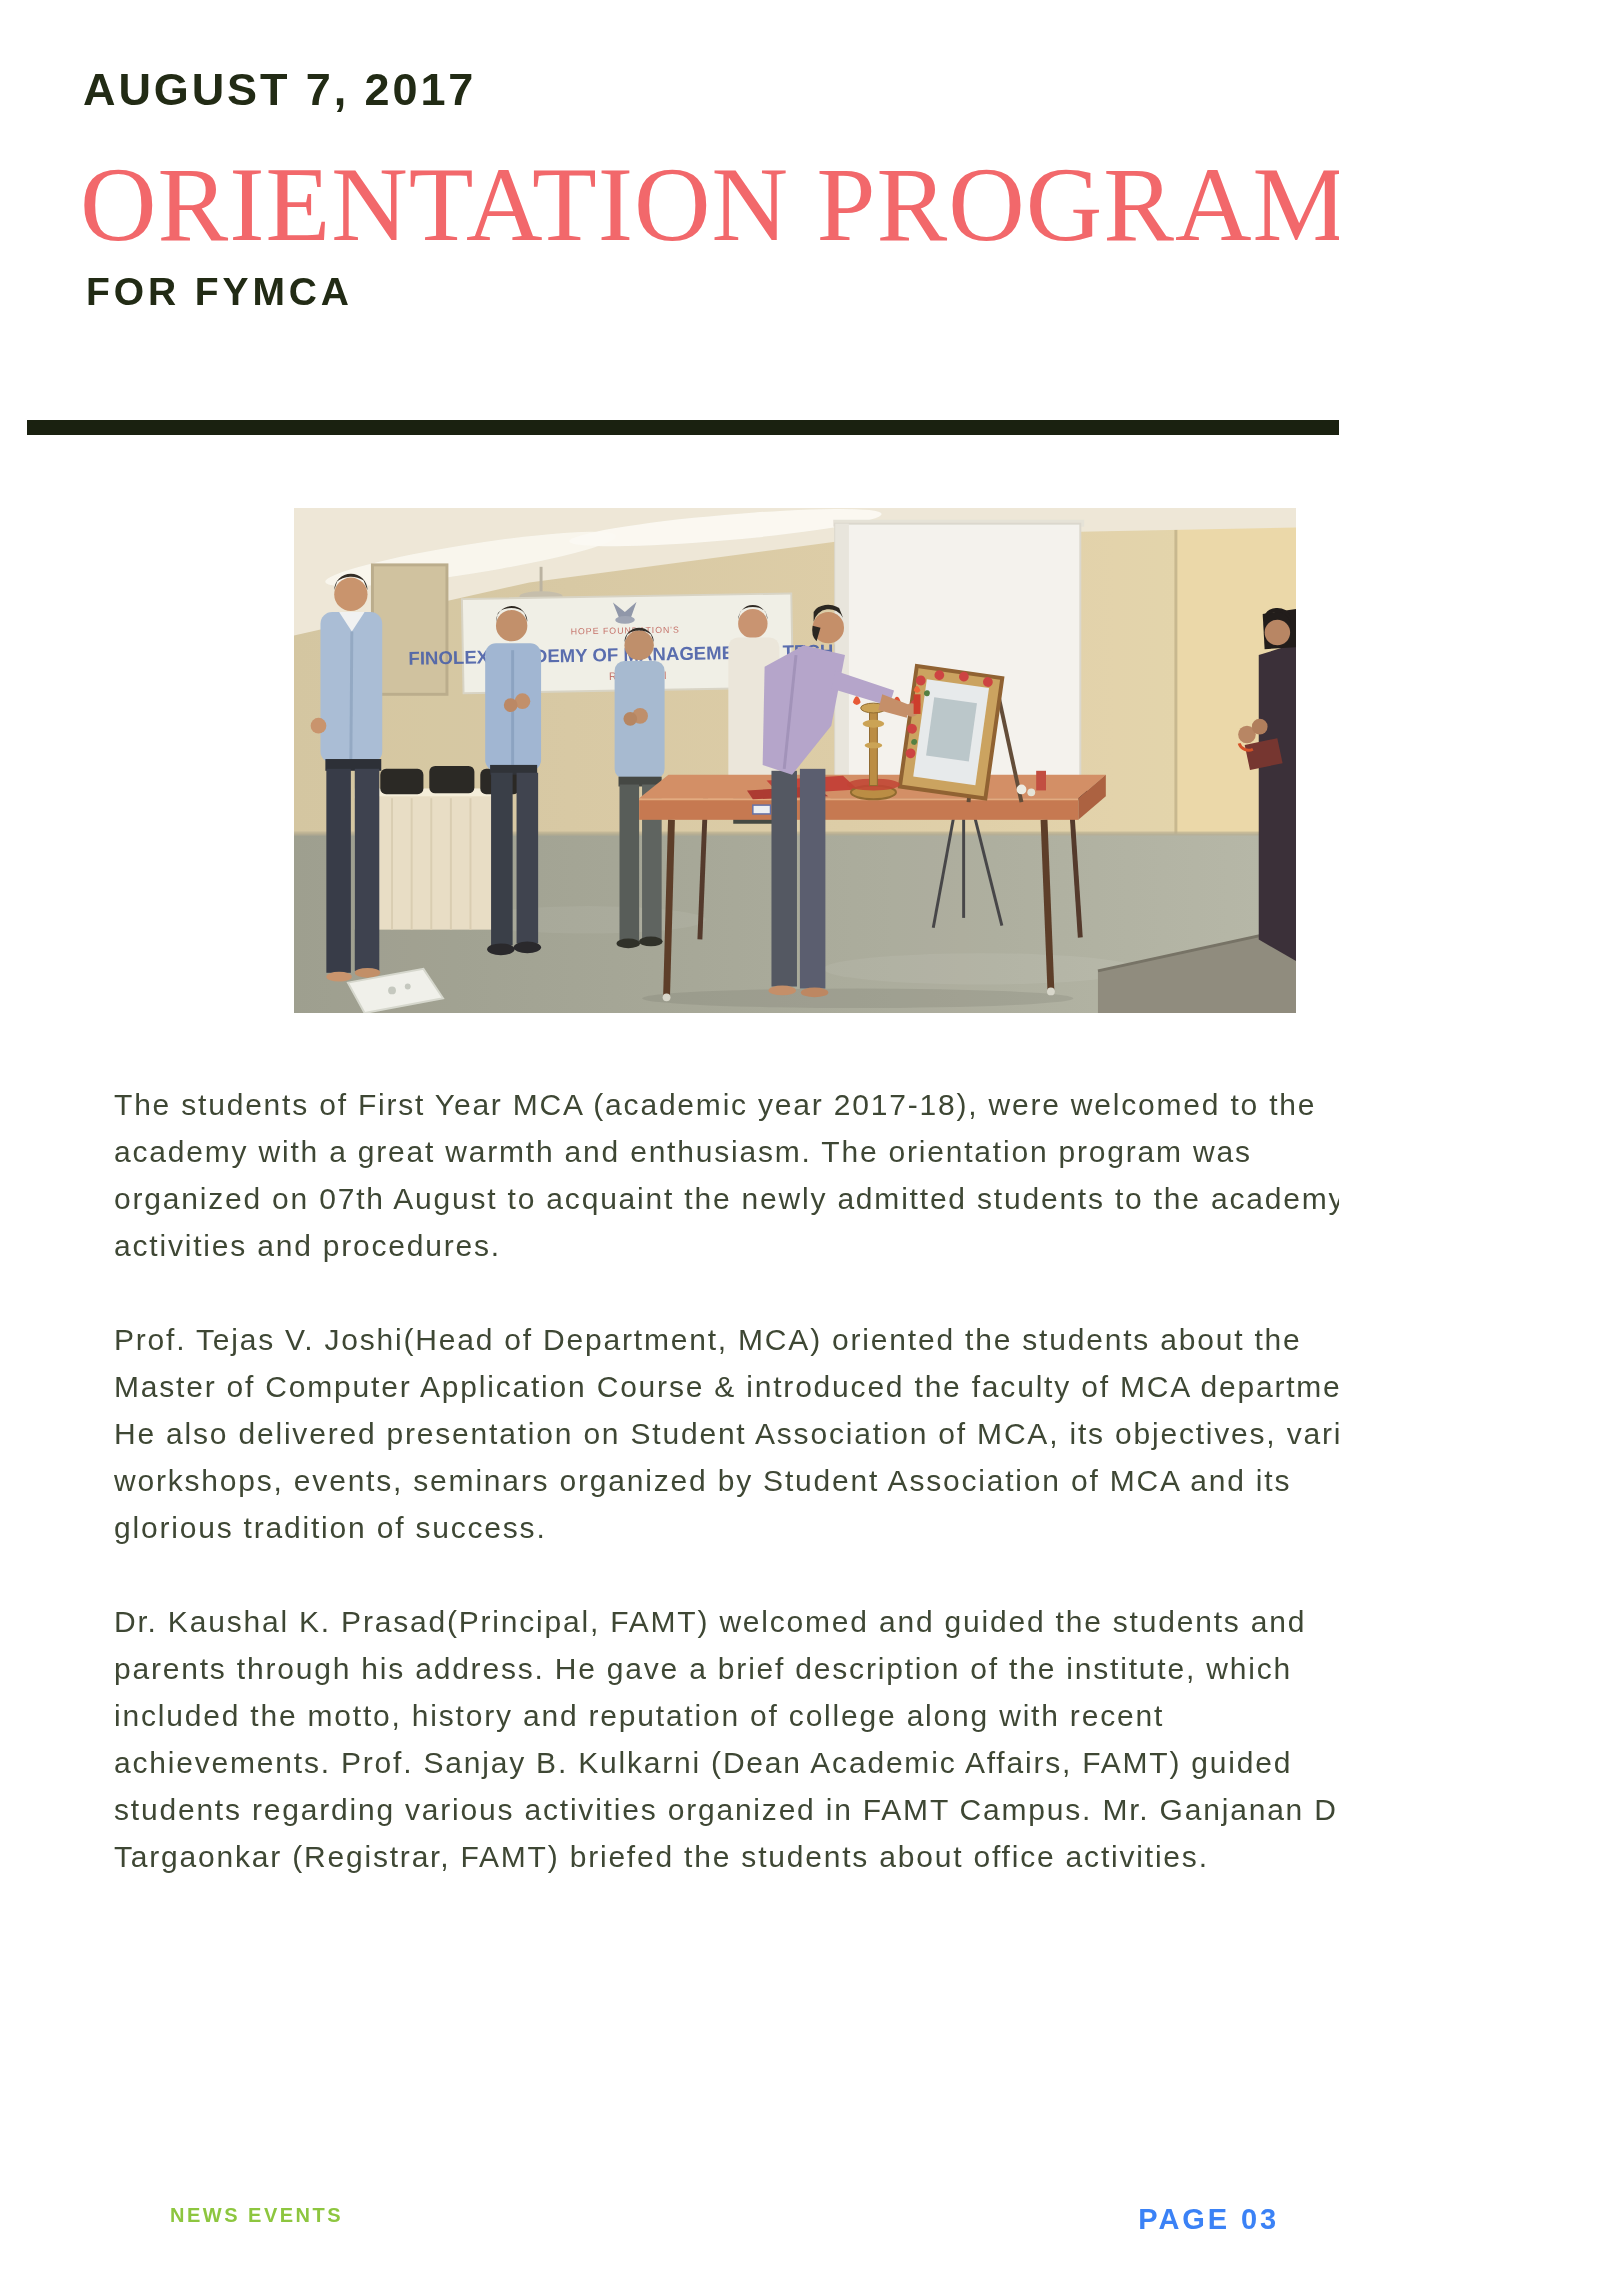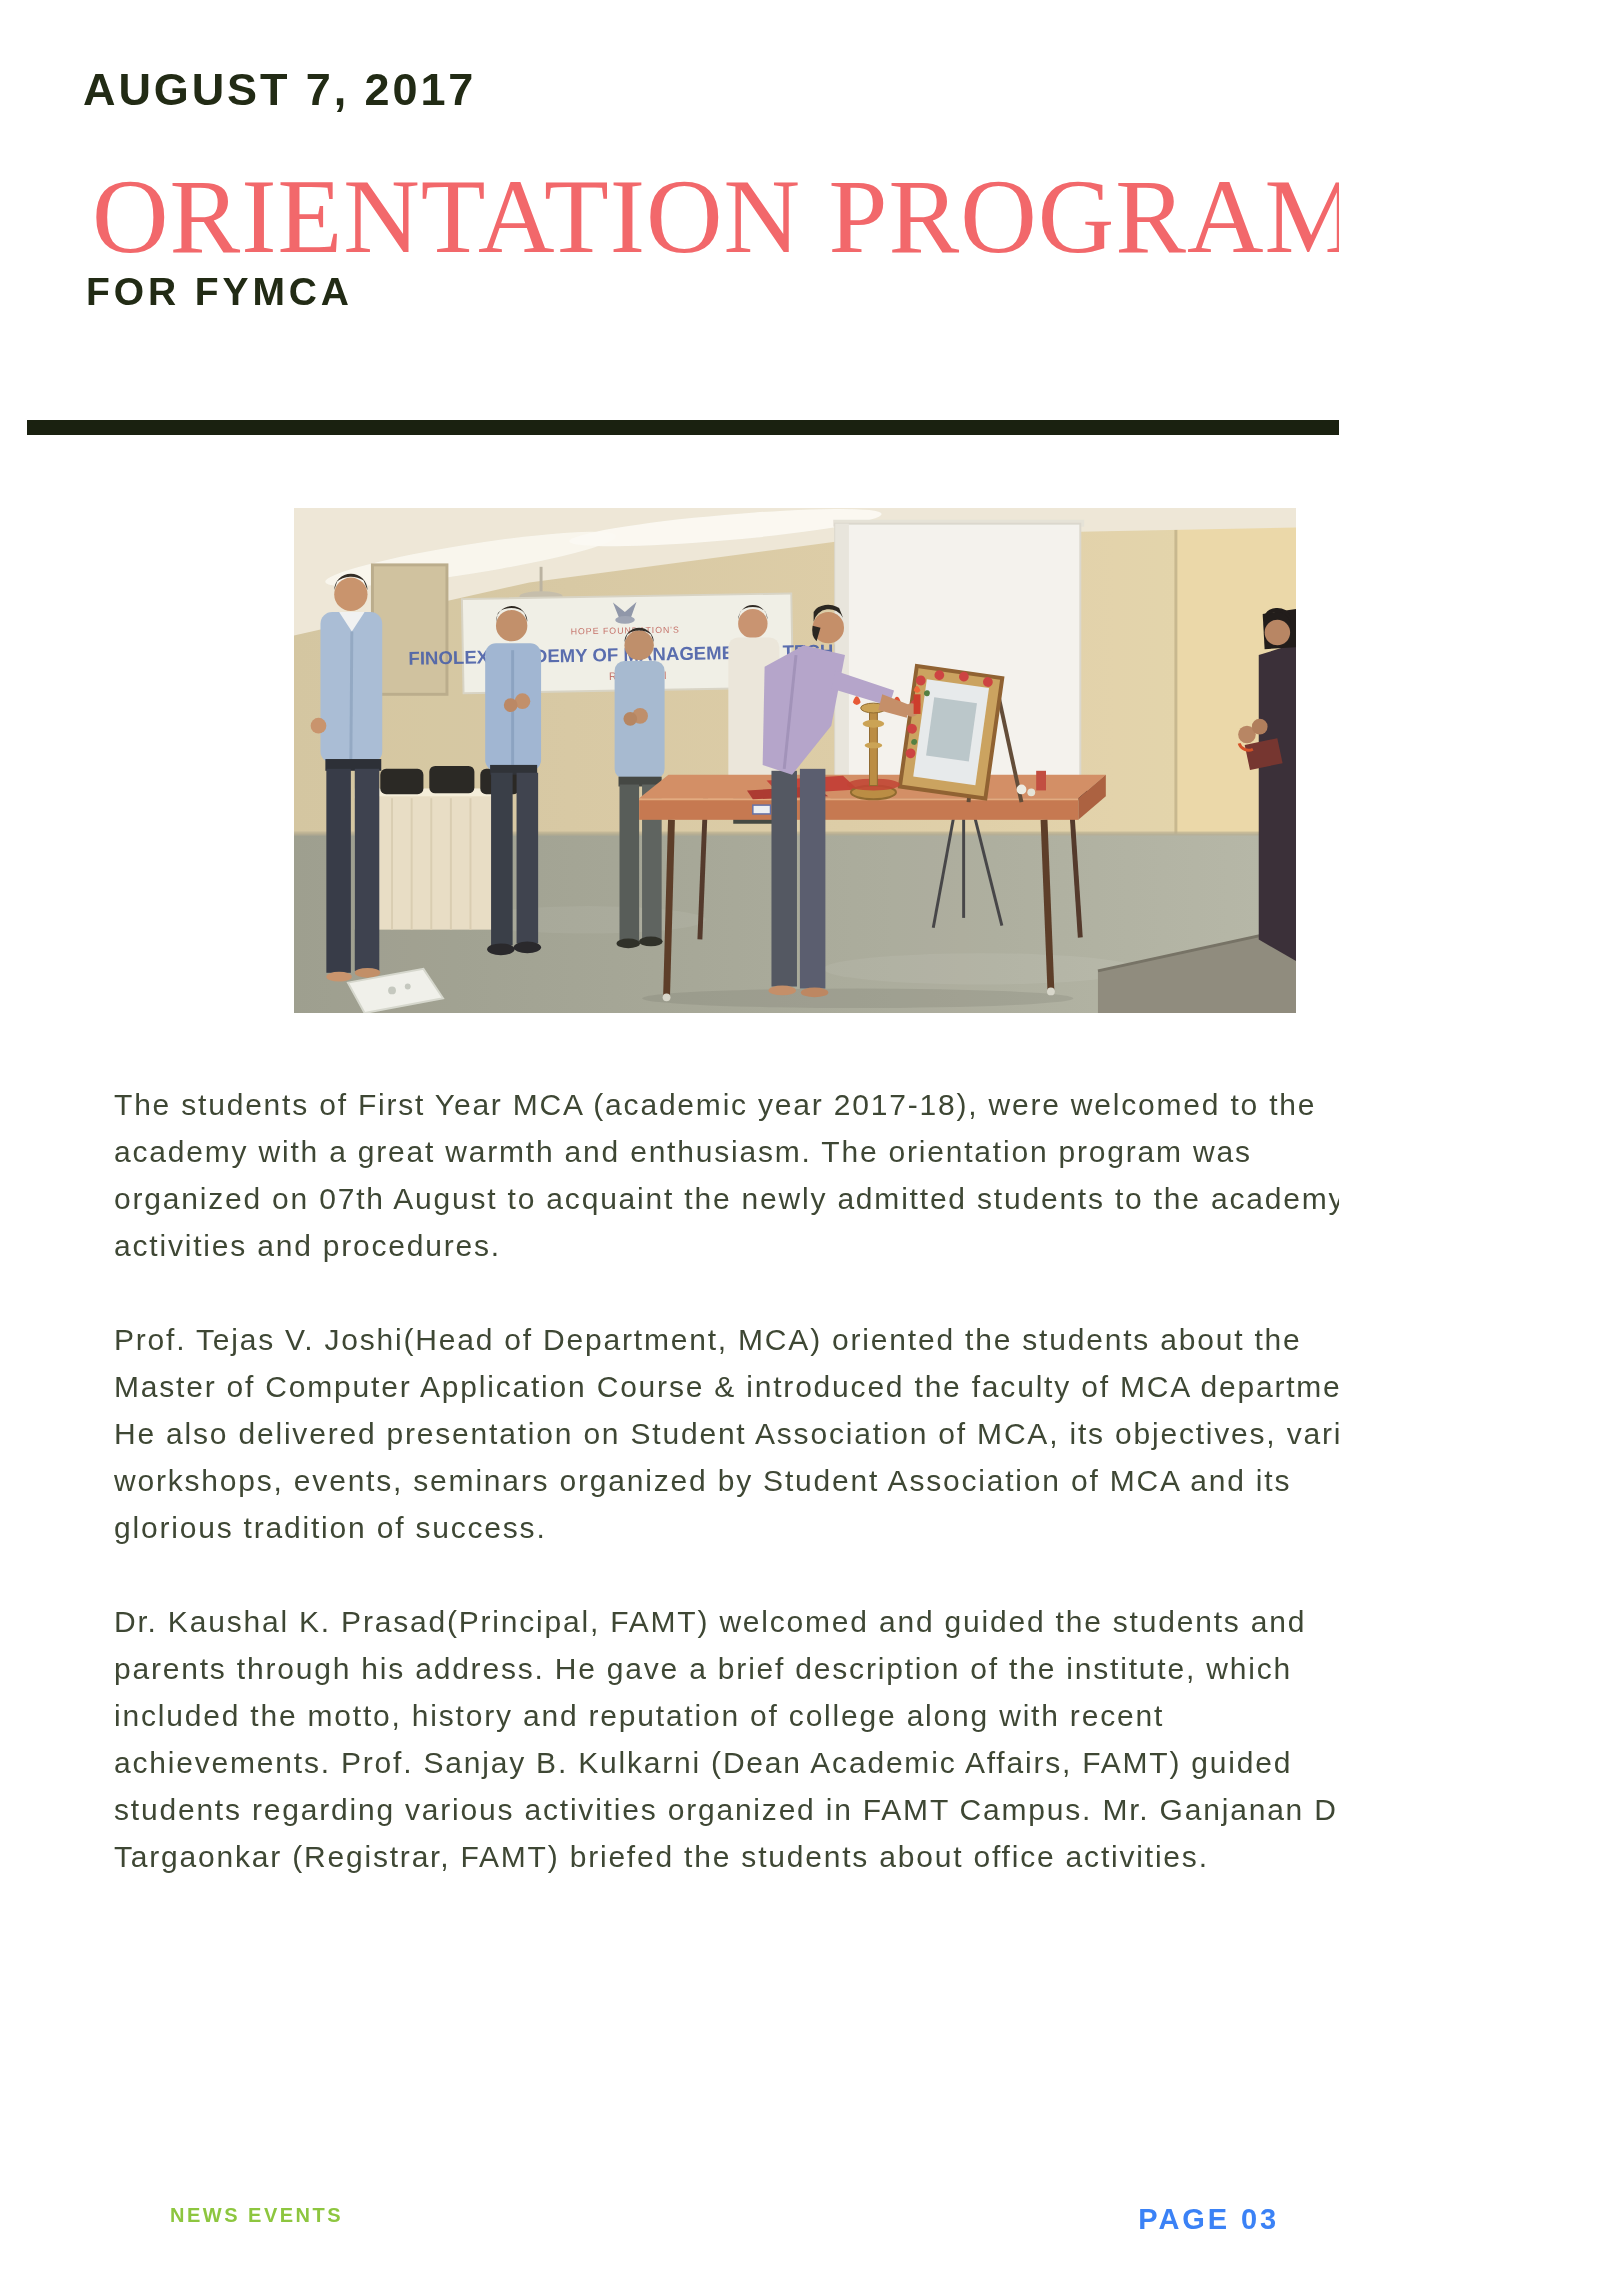--- a/index.html
+++ b/index.html
@@ -6,21 +6,21 @@
   .page{
     position:relative;width:1339px;height:2293px;background:#fff;
     font-family:"Liberation Sans",sans-serif;overflow:hidden;
   }
   .date{
     position:absolute;left:83px;top:63px;
     font-size:45px;font-weight:700;letter-spacing:2.9px;
     color:var(--heading-dark,#222b15);line-height:1.2;
   }
   .title{
-    position:absolute;left:80px;top:147px;margin:12px;
+    position:absolute;left:80px;top:147px;margin:0;
     font-family:"Liberation Serif",serif;font-weight:400;
     font-size:106px;letter-spacing:1px;line-height:1.1;
     color:var(--title-red,#f2686b);white-space:nowrap;
   }
   .subtitle{
     position:absolute;left:86px;top:269px;
     font-size:39px;font-weight:700;letter-spacing:3.9px;
     color:var(--heading-dark,#222b15);line-height:1.2;
   }
   .divider{

